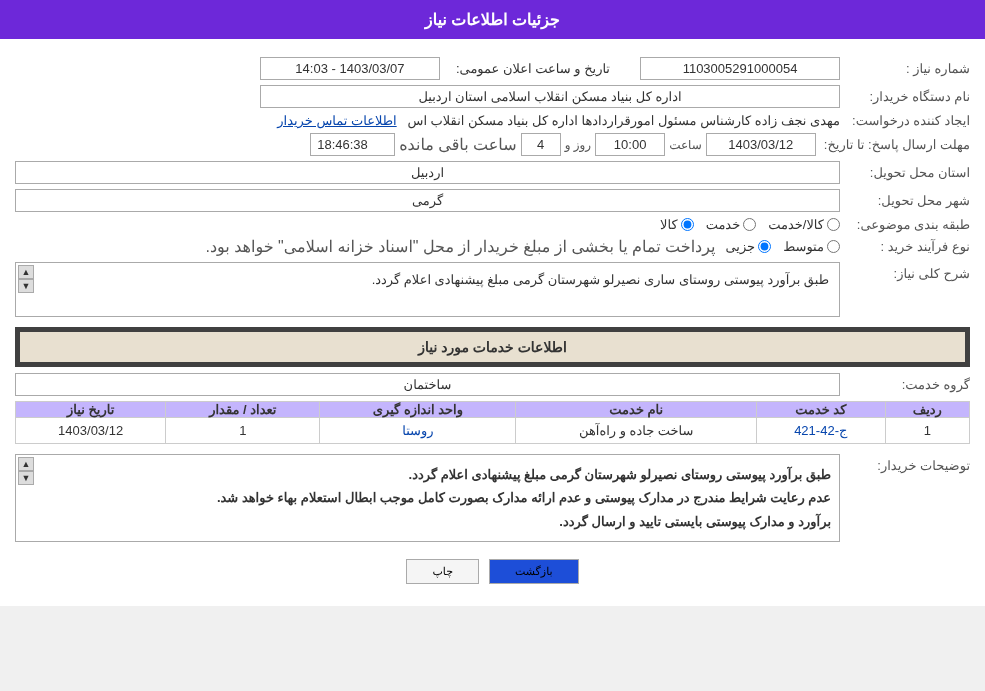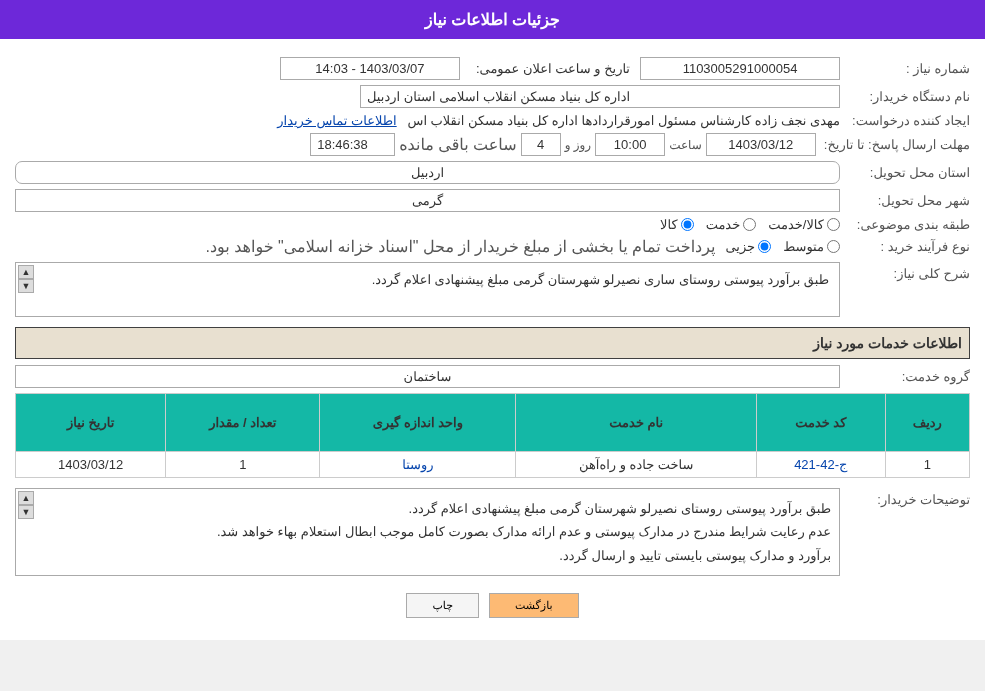--- a/index.html
+++ b/index.html
@@ -22,25 +22,26 @@
       padding: 10px;
       font-size: 16px;
       font-weight: bold;
     }
     .main-content {
       padding: 10px 15px;
       background: #fff;
     }
     .section-header {
       background: #e8e0d0;
+      text-align: center;
       padding: 7px;
       font-size: 14px;
       font-weight: bold;
       margin: 10px 0 6px 0;
-      border: 1px solid #404040;
+      border: 5px solid #404040;
     }
     .contact-link {
       color: #0645ad;
       text-decoration: underline;
       cursor: pointer;
     }
     .radio-group {
       display: flex;
       gap: 12px;
       align-items: center;
@@ -81,23 +82,23 @@
       align-items: center;
       justify-content: center;
       font-size: 9px;
     }
     .services-table {
       width: 100%;
       border-collapse: collapse;
       margin-bottom: 10px;
     }
     .services-table th {
-      background: #14b8a6;
+      background: #c4b5fd;
       border: 1px solid #ccc;
-      padding: 21px 8px;
+      padding: 0 8px;
       text-align: center;
       font-weight: bold;
     }
     .services-table td {
       border: 1px solid #ccc;
       padding: 5px 8px;
       text-align: center;
     }
     .services-table tr:nth-child(even) td {
       background: #f9f6f0;
@@ -123,21 +124,21 @@
       border: 1px solid #aaa;
       background: #f0f0f0;
       cursor: pointer;
       font-size: 11px;
       font-family: Tahoma, Arial, sans-serif;
     }
     .btn-print {
       background: #f5f5f5;
     }
     .btn-back {
-      background: #fdba74;
+      background: #1d4ed8;
     }
     .content-wrapper {
       position: relative;
     }
     .info-row {
       display: flex;
       align-items: center;
       margin-bottom: 5px;
     }
     .info-label {
@@ -180,30 +181,30 @@
     <span>جزئیات اطلاعات نیاز</span>
   </div>
 
   <div class="main-content content-wrapper">
 
     <div class="info-row" style="margin-top:8px;">
       <span class="info-label">شماره نیاز :</span>
       <div class="info-value">
         <div style="display:flex; align-items:center; gap:10px;">
           <div class="number-input" style="min-width:200px; text-align:center;">1103005291000054</div>
-          <span style="margin-left:6px;">تاریخ و ساعت اعلان عمومی:</span>
+          <span style="margin-right:20px; margin-left:6px;">تاریخ و ساعت اعلان عمومی:</span>
           <div class="number-input" style="min-width:180px; text-align:center;">1403/03/07 - 14:03</div>
         </div>
       </div>
     </div>
 
     <div class="info-row">
       <span class="info-label">نام دستگاه خریدار:</span>
       <div class="info-value">
-        <div class="number-input" style="width:480px; text-align:left;">اداره کل بنیاد مسکن انقلاب اسلامی استان اردبیل</div>
+        <div class="number-input" style="width:580px; text-align:center;">اداره کل بنیاد مسکن انقلاب اسلامی استان اردبیل</div>
       </div>
     </div>
 
     <div class="info-row">
       <span class="info-label">ایجاد کننده درخواست:</span>
       <div class="info-value">
         <span>مهدی نجف زاده کارشناس مسئول امورقراردادها اداره کل بنیاد مسکن انقلاب اس</span>
         &nbsp;
         <span class="contact-link">اطلاعات تماس خریدار</span>
       </div>
@@ -220,21 +221,21 @@
           <div class="number-input" style="min-width:40px; text-align:center;">4</div>
           <span class="remain-label">ساعت باقی مانده</span>
           <div class="number-input" style="min-width:85px; text-align:left;">18:46:38</div>
         </div>
       </div>
     </div>
 
     <div class="info-row">
       <span class="info-label">استان محل تحویل:</span>
       <div class="info-value">
-        <div class="number-input" style="min-width:200px; text-align:center;border-radius:7px;">اردبیل</div>
+        <div class="number-input" style="min-width:200px; text-align:center;">اردبیل</div>
       </div>
     </div>
 
     <div class="info-row">
       <span class="info-label">شهر محل تحویل:</span>
       <div class="info-value">
         <div class="number-input" style="min-width:200px; text-align:center;">گرمی</div>
       </div>
     </div>
 
@@ -320,21 +321,21 @@
         <td>1</td>
         <td>1403/03/12</td>
       </tr>
         </tbody>
     </table>
 
     <div class="info-row" style="align-items:flex-start; margin-top:4px;">
       <span class="info-label" style="padding-top:4px;">توضیحات خریدار:</span>
       <div class="info-value">
         <div class="buyer-notes">
-          <div style="white-space: pre-line;">طبق برآورد پیوستی روستای نصیرلو شهرستان گرمی مبلغ پیشنهادی اعلام گردد.
+          <div style="white-space: pre-line; font-weight: bold;">طبق برآورد پیوستی روستای نصیرلو شهرستان گرمی مبلغ پیشنهادی اعلام گردد.
 عدم رعایت شرایط مندرج در مدارک پیوستی و عدم ارائه مدارک بصورت کامل موجب ابطال استعلام بهاء خواهد شد.
 برآورد و مدارک پیوستی بایستی تایید و ارسال گردد.</div>
           <div style="position:absolute; left:2px; top:2px; display:flex; flex-direction:column;">
             <div class="arrow-btn">▲</div>
             <div class="arrow-btn">▼</div>
           </div>
         </div>
       </div>
     </div>
 

